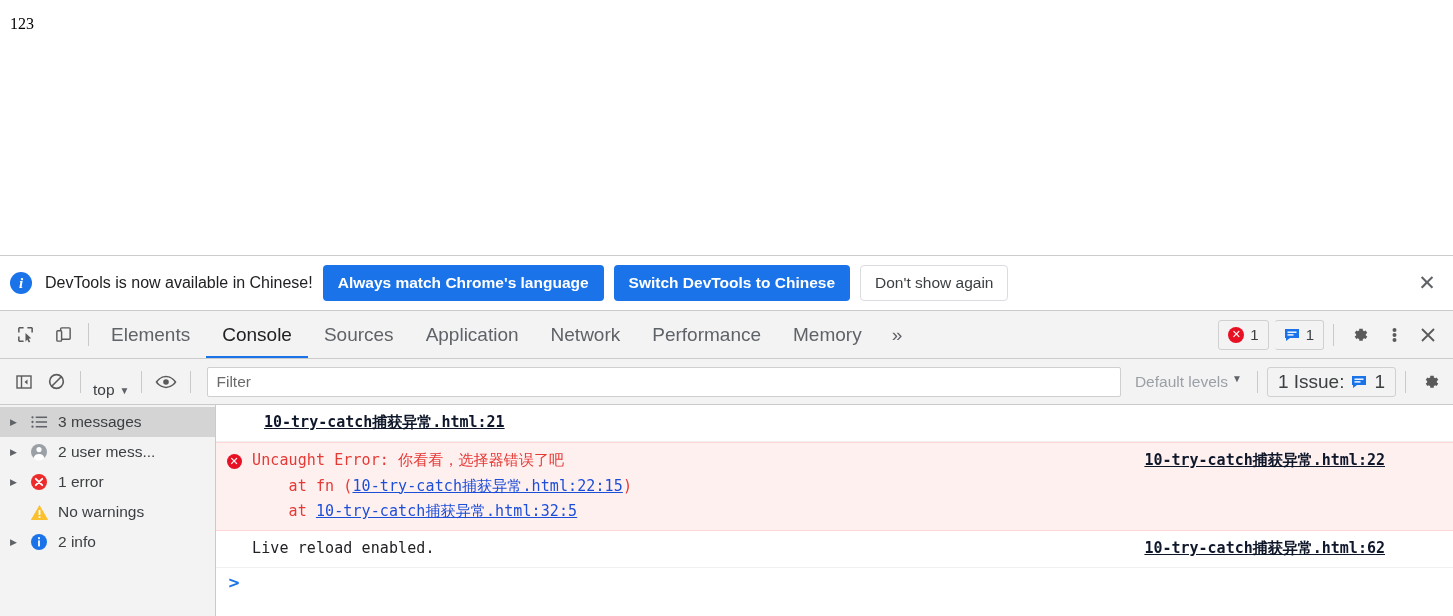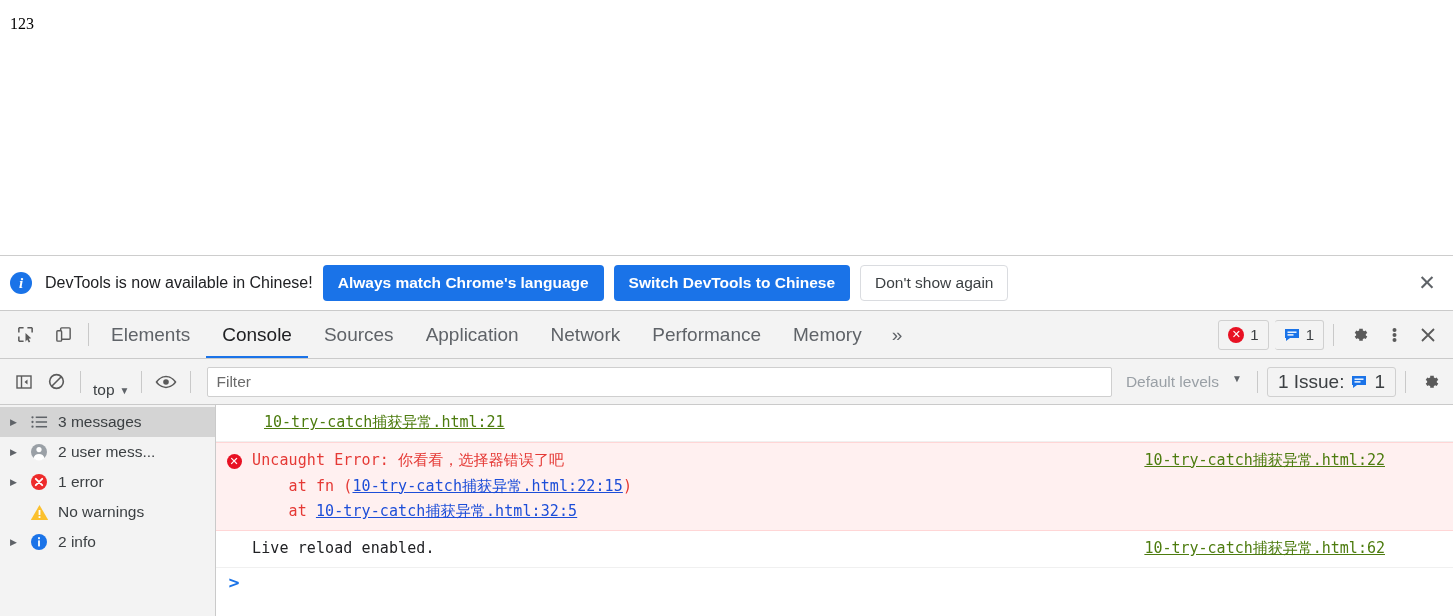--- a/index.html
+++ b/index.html
@@ -208,21 +208,21 @@
     border-radius: 2px;
     background: #ffffff;
     font-size: 15.5px;
     color: #202124;
     padding: 0 8px;
     font-family: "Liberation Sans", sans-serif;
     outline: none;
   }
   .filter-input::placeholder { color: #6b6b6b; }
   .levels {
-    display: inline-flex; gap: 13px;
+    display: inline-flex; gap: 4px;
     font-size: 15.5px; color: #9aa0a6;
     padding: 0 6px; cursor: pointer; white-space: nowrap;
   }
   .issues-badge {
     display: inline-flex; align-items: center; gap: 7px;
     height: 30px; padding: 0 10px;
     border: 1px solid #d0d0d0; border-radius: 3px;
     background: #f3f3f3;
     font-size: 19px; color: #3c4043;
     cursor: pointer; white-space: nowrap;
@@ -292,25 +292,26 @@
     white-space: pre;
     line-height: 1.72;
     color: #202124;
     letter-spacing: 0.1px;
   }
   .msg-text.err { color: #e53935; }
   .msg-link-right {
     flex: 0 0 auto;
     padding-right: 68px;
     padding-left: 12px;
-    color: #4d7c0f;
+    color: #0f172a;
     text-decoration: underline;
     cursor: pointer;
     line-height: 1.72;
     white-space: nowrap;
+    font-weight: bold;
   }
   .inline-link {
     color: #1d4ed8;
     text-decoration: underline;
     cursor: pointer;
   }
   .err-badge-sm {
     width: 15px; height: 15px; border-radius: 50%;
     background: #e81123; color: #fff;
     display: inline-flex; align-items: center; justify-content: center;

